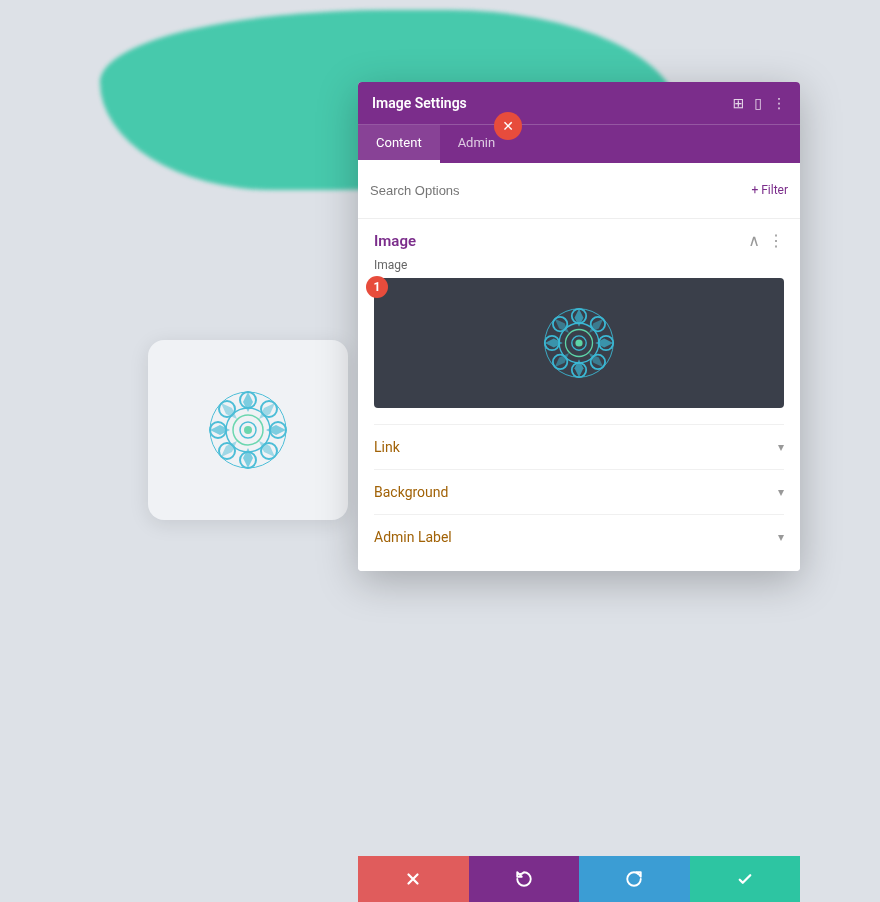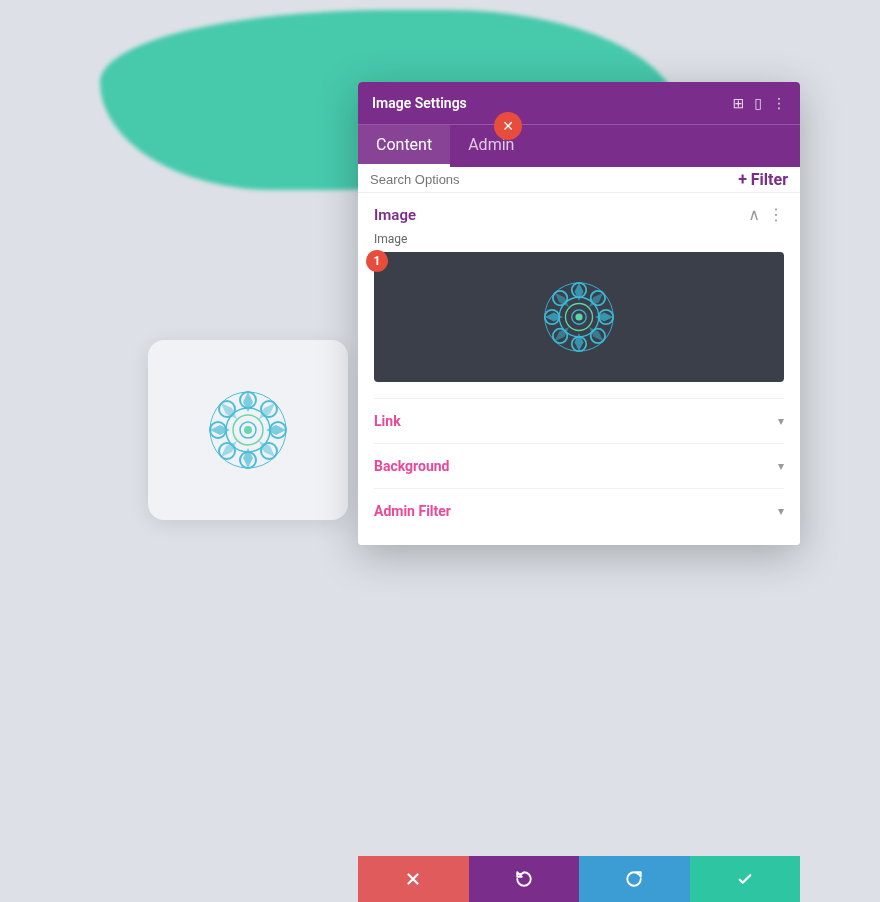--- a/index.html
+++ b/index.html
@@ -100,21 +100,21 @@
 
     
     .tabs {
       background: #7b2d8b;
       display: flex;
       border-top: 1px solid rgba(255,255,255,0.2);
     }
     .tab {
       padding: 10px 18px;
       color: rgba(255,255,255,0.75);
-      font-size: 16px;
+      font-size: 13px;
       cursor: pointer;
       border-bottom: 3px solid transparent;
     }
     .tab.active {
       color: #fff;
       border-bottom: 3px solid #fff;
       background: rgba(255,255,255,0.1);
     }
 
     
@@ -131,41 +131,41 @@
       justify-content: center;
       cursor: pointer;
       color: #fff;
       font-size: 14px;
       z-index: 10;
     }
 
     
     .search-bar {
       display: flex;
-      align-items: center;
-      padding: 3px 12px;
+      align-items: flex-start;
+      padding: 20px 12px;
       border-bottom: 1px solid #eee;
       background: #fff;
     }
     .search-input {
       flex: 1;
       border: none;
       outline: none;
       font-size: 13px;
       color: #999;
       background: transparent;
     }
     .filter-btn {
       display: flex;
       align-items: center;
       gap: 4px;
       color: #7b2d8b;
-      font-size: 16px;
-      cursor: pointer;
-      font-weight: 700;
+      font-size: 12px;
+      cursor: pointer;
+      font-weight: 400;
     }
 
     
     .content-area {
       padding: 12px 16px;
       background: #fff;
     }
 
     
     .section-header {
@@ -232,22 +232,21 @@
     .accordion-item {
       border-top: 1px solid #f0f0f0;
       padding: 14px 0;
       display: flex;
       align-items: center;
       justify-content: space-between;
       cursor: pointer;
     }
     .accordion-label {
       font-size: 14px;
-      color: #ec4899;
-      font-weight: bold;
+      color: #a16207;
     }
     .chevron {
       color: #999;
       font-size: 12px;
     }
 
     
     .help-section {
       text-align: center;
       padding: 16px;
@@ -405,21 +404,21 @@
 
     <div class="accordion-item">
       <span class="accordion-label">Link</span>
       <span class="chevron">▾</span>
     </div>
     <div class="accordion-item">
       <span class="accordion-label">Background</span>
       <span class="chevron">▾</span>
     </div>
     <div class="accordion-item">
-      <span class="accordion-label">Admin Filter</span>
+      <span class="accordion-label">Admin Label</span>
       <span class="chevron">▾</span>
     </div>
 
   </div>
 </div>
 
 <div class="close-btn">
   <span>✕</span>
 </div>
 

